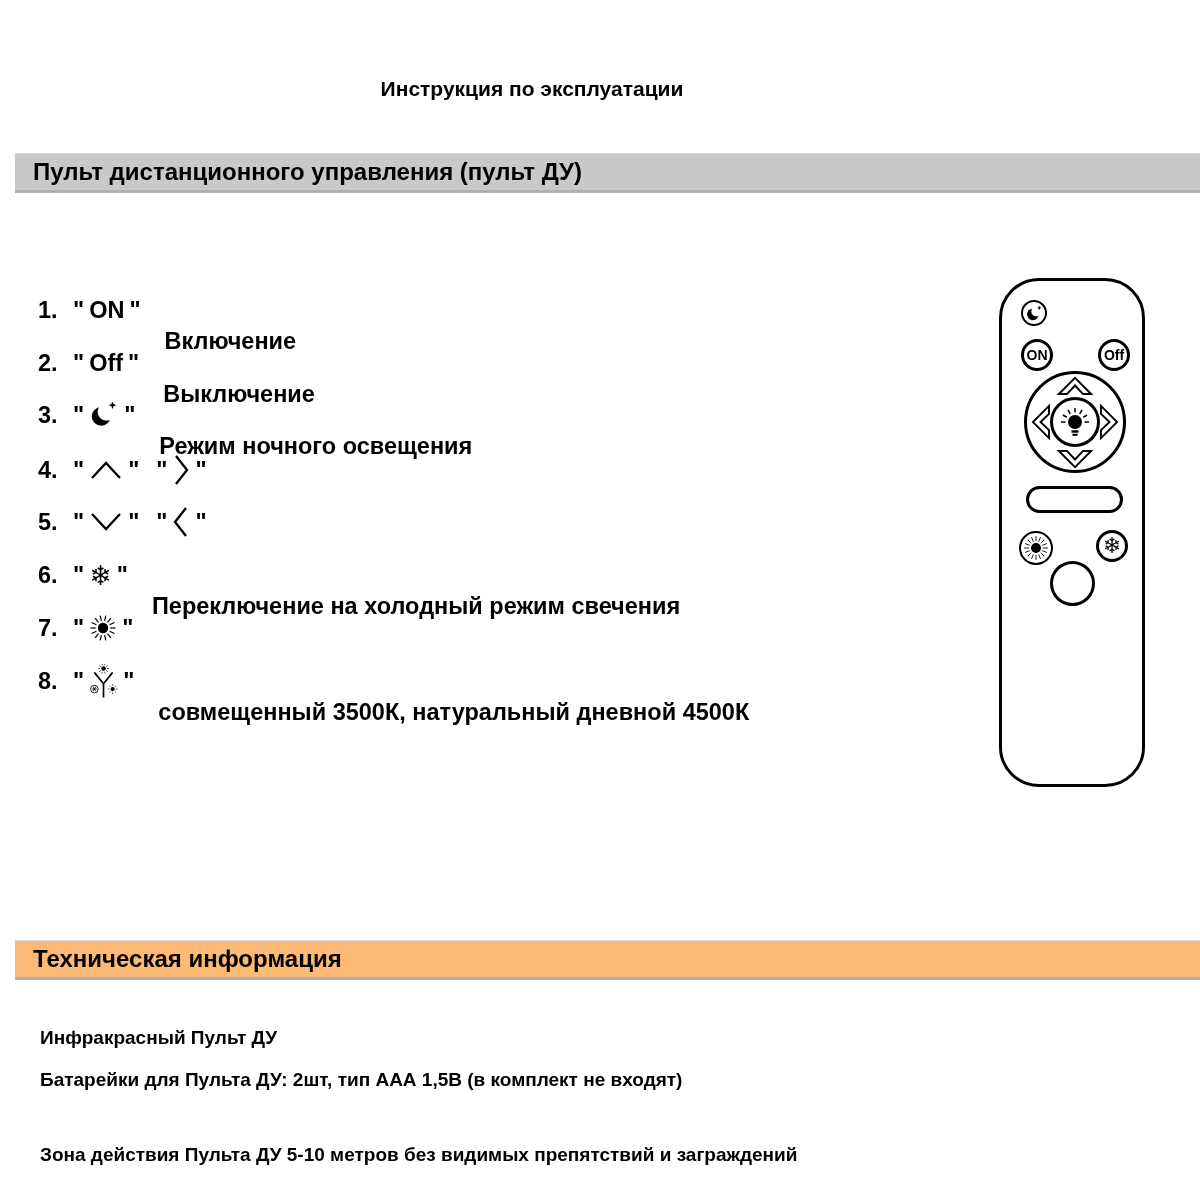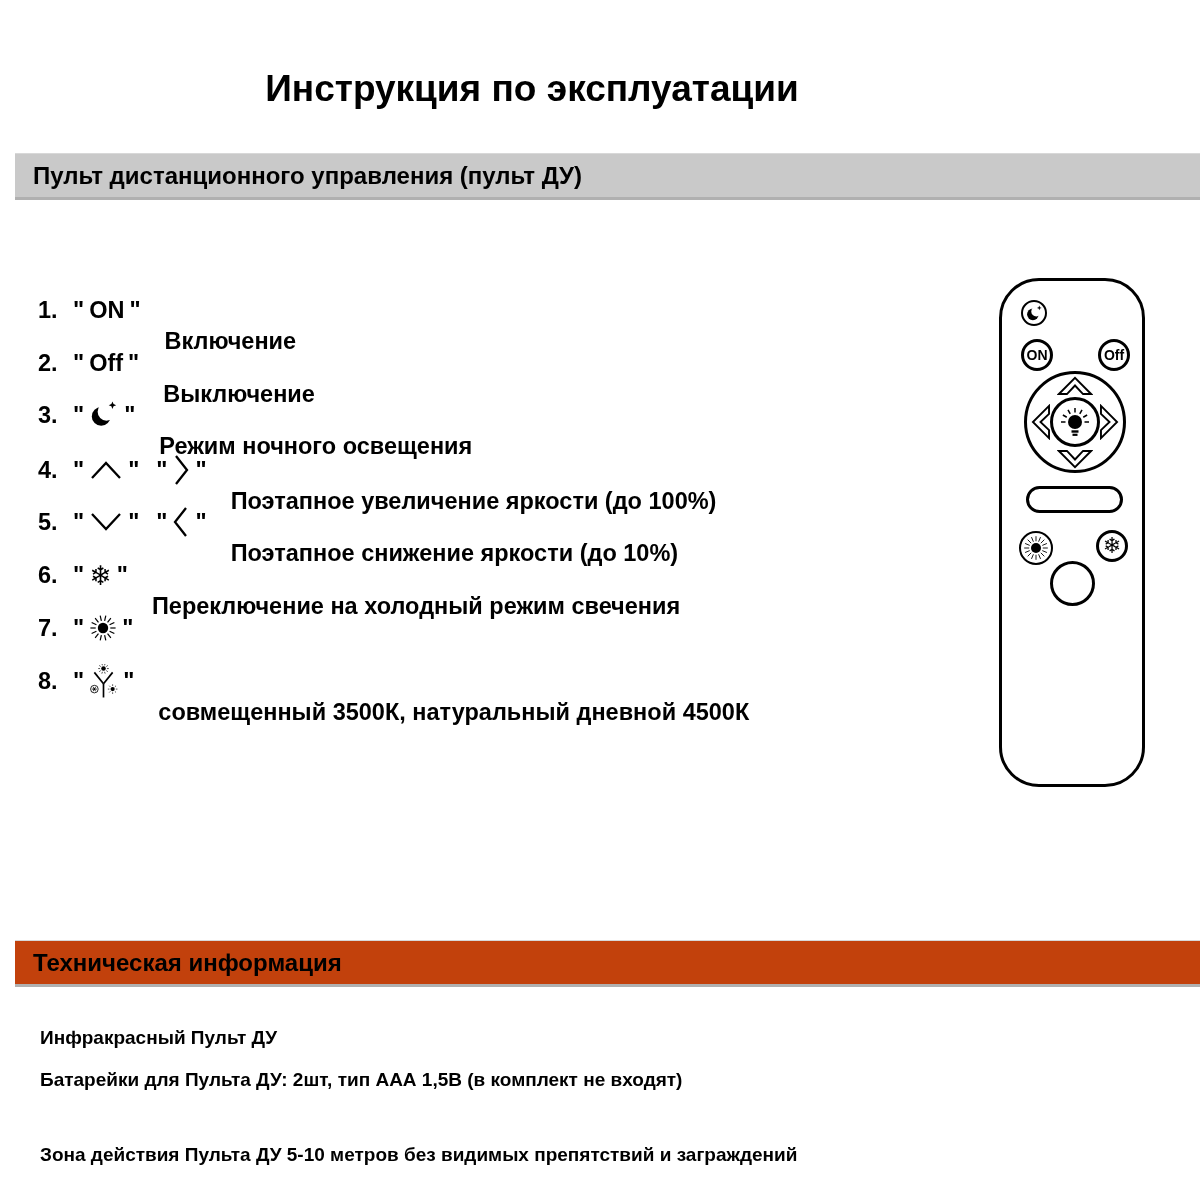--- a/index.html
+++ b/index.html
@@ -3,24 +3,24 @@
 <meta charset="utf-8">
 <style>
   html,body{margin:0;padding:0;}
   body{
     width:1200px;height:1200px;background:#ffffff;position:relative;
     font-family:"Liberation Sans","DejaVu Sans",sans-serif;
     font-weight:bold;color:#000;overflow:hidden;
   }
   .title{
     position:absolute;top:72px;left:0;width:1064px;text-align:center;
-    font-size:37px;line-height:34px;
+    font-size:21px;line-height:34px;
   }
   .bar{
-    position:absolute;left:15px;right:0;height:47px;background:#c9c9c9;
+    position:absolute;left:15px;right:0;height:40px;background:#c9c9c9;
     border-bottom:3px solid #b0b0b0;border-top:1px solid #d8d8d8;
     box-sizing:border-box;display:flex;align-items:center;padding-left:18px;
     font-size:24px;
   }
   .bar1{top:153px;}
   .bar2{top:940px;}
   
   .li{position:absolute;left:38px;display:flex;align-items:flex-start;font-size:23.5px;}
   .li .num{width:30px;line-height:30px;}
   .grp{display:flex;align-items:center;height:30px;margin-right:7px;}
@@ -105,46 +105,40 @@
       </span>
       <span class="grp">
         <span class="q">"</span>
         <span class="icn">
           <svg width="18" height="34" viewBox="0 0 18 34">
             <polyline points="4,3 15,17 4,31" fill="none" stroke="#000" stroke-width="2.3"></polyline>
           </svg>
         </span>
         <span class="q">"</span>
       </span>
-      <span class="txt">
-        <div>Поэтапное увеличение яркости (до 100%)</div>
-      </span>
     </div>
     <div class="li" style="top: 507px;">
       <span class="num">5.</span>
       <span class="grp">
         <span class="q">"</span>
         <span class="icn">
           <svg width="34" height="22" viewBox="0 0 34 22">
             <polyline points="3,3 17,18 31,3" fill="none" stroke="#000" stroke-width="2.3"></polyline>
           </svg>
         </span>
         <span class="q">"</span>
       </span>
       <span class="grp">
         <span class="q">"</span>
         <span class="icn">
           <svg width="18" height="34" viewBox="0 0 18 34">
             <polyline points="14,3 3,17 14,31" fill="none" stroke="#000" stroke-width="2.3"></polyline>
           </svg>
         </span>
         <span class="q">"</span>
-      </span>
-      <span class="txt">
-        <div>Поэтапное снижение яркости (до 10%)</div>
       </span>
     </div>
     <div class="li" style="top: 560px;">
       <span class="num">6.</span>
       <span class="grp">
         <span class="q">"</span>
         <span class="icn">
           <span class="glyph" style="font-size:27px;">❄</span>
         </span>
         <span class="q">"</span>
@@ -303,19 +297,19 @@
       </span>
   </div>
   <div class="rabs circ" style="left:94px;top:249px;width:32px;height:32px;">
     <span class="iconbox">
         <span class="glyph" style="font-size:22px;">❄</span>
       </span>
   </div>
   <div class="rabs circ" style="left:48px;top:280px;width:45px;height:45px;"></div>
 </div>
 
-<div class="bar bar2" style="background: #c2410c; border-bottom-color: rgb(176, 176, 176);">
+<div class="bar bar2" style="background: #fdba74; border-bottom-color: rgb(176, 176, 176);">
   <span>Техническая информация</span>
 </div>
 
 <div class="tline" style="top:1023px;">Инфракрасный Пульт ДУ</div>
 <div class="tline" style="top:1065px;">Батарейки для Пульта ДУ: 2шт, тип ААА 1,5В (в комплект не входят)</div>
 <div class="tline" style="top:1140px;">Зона действия Пульта ДУ 5-10 метров без видимых препятствий и заграждений</div>
 
 </body></html>

